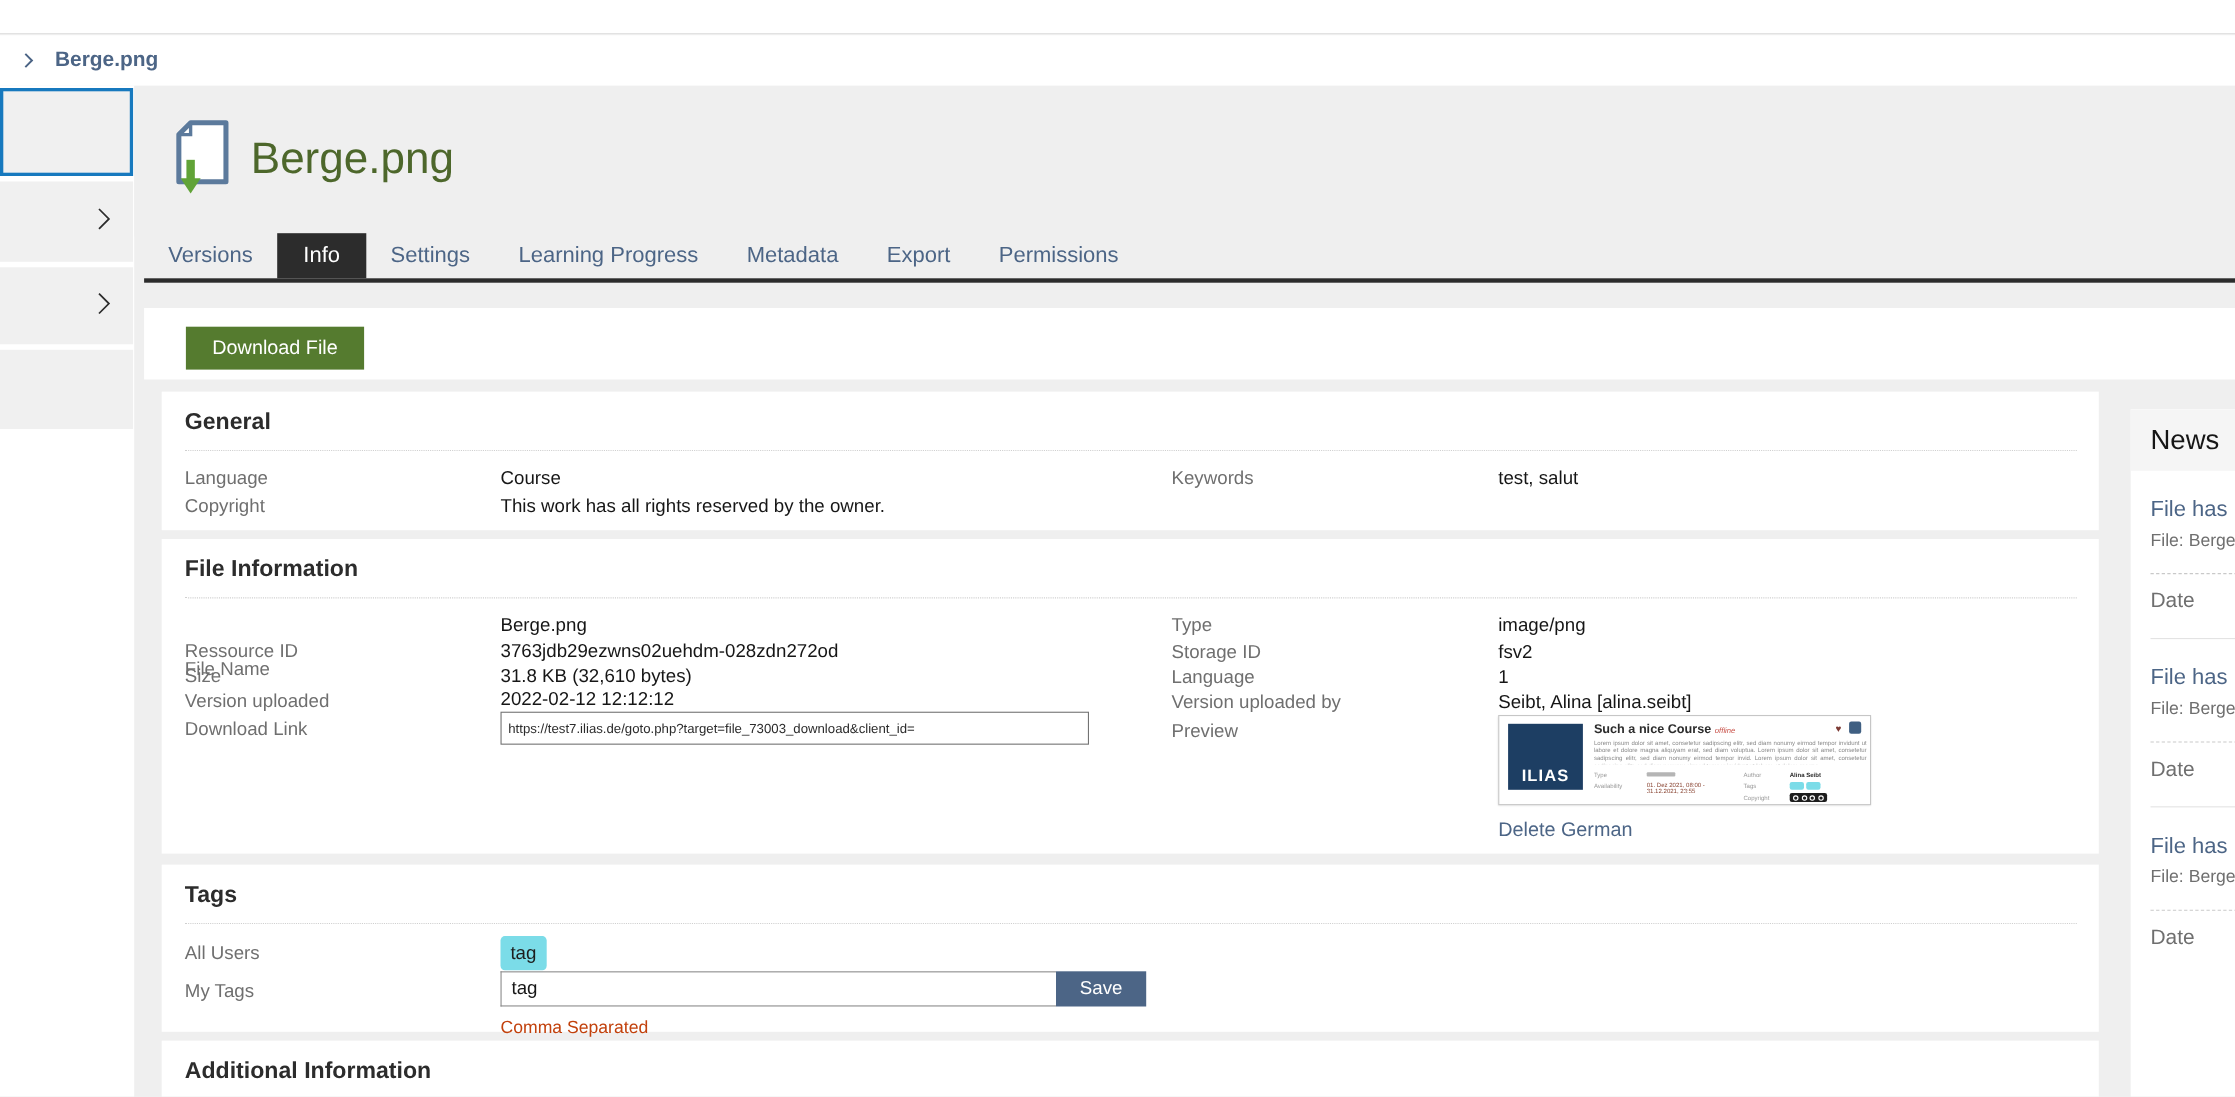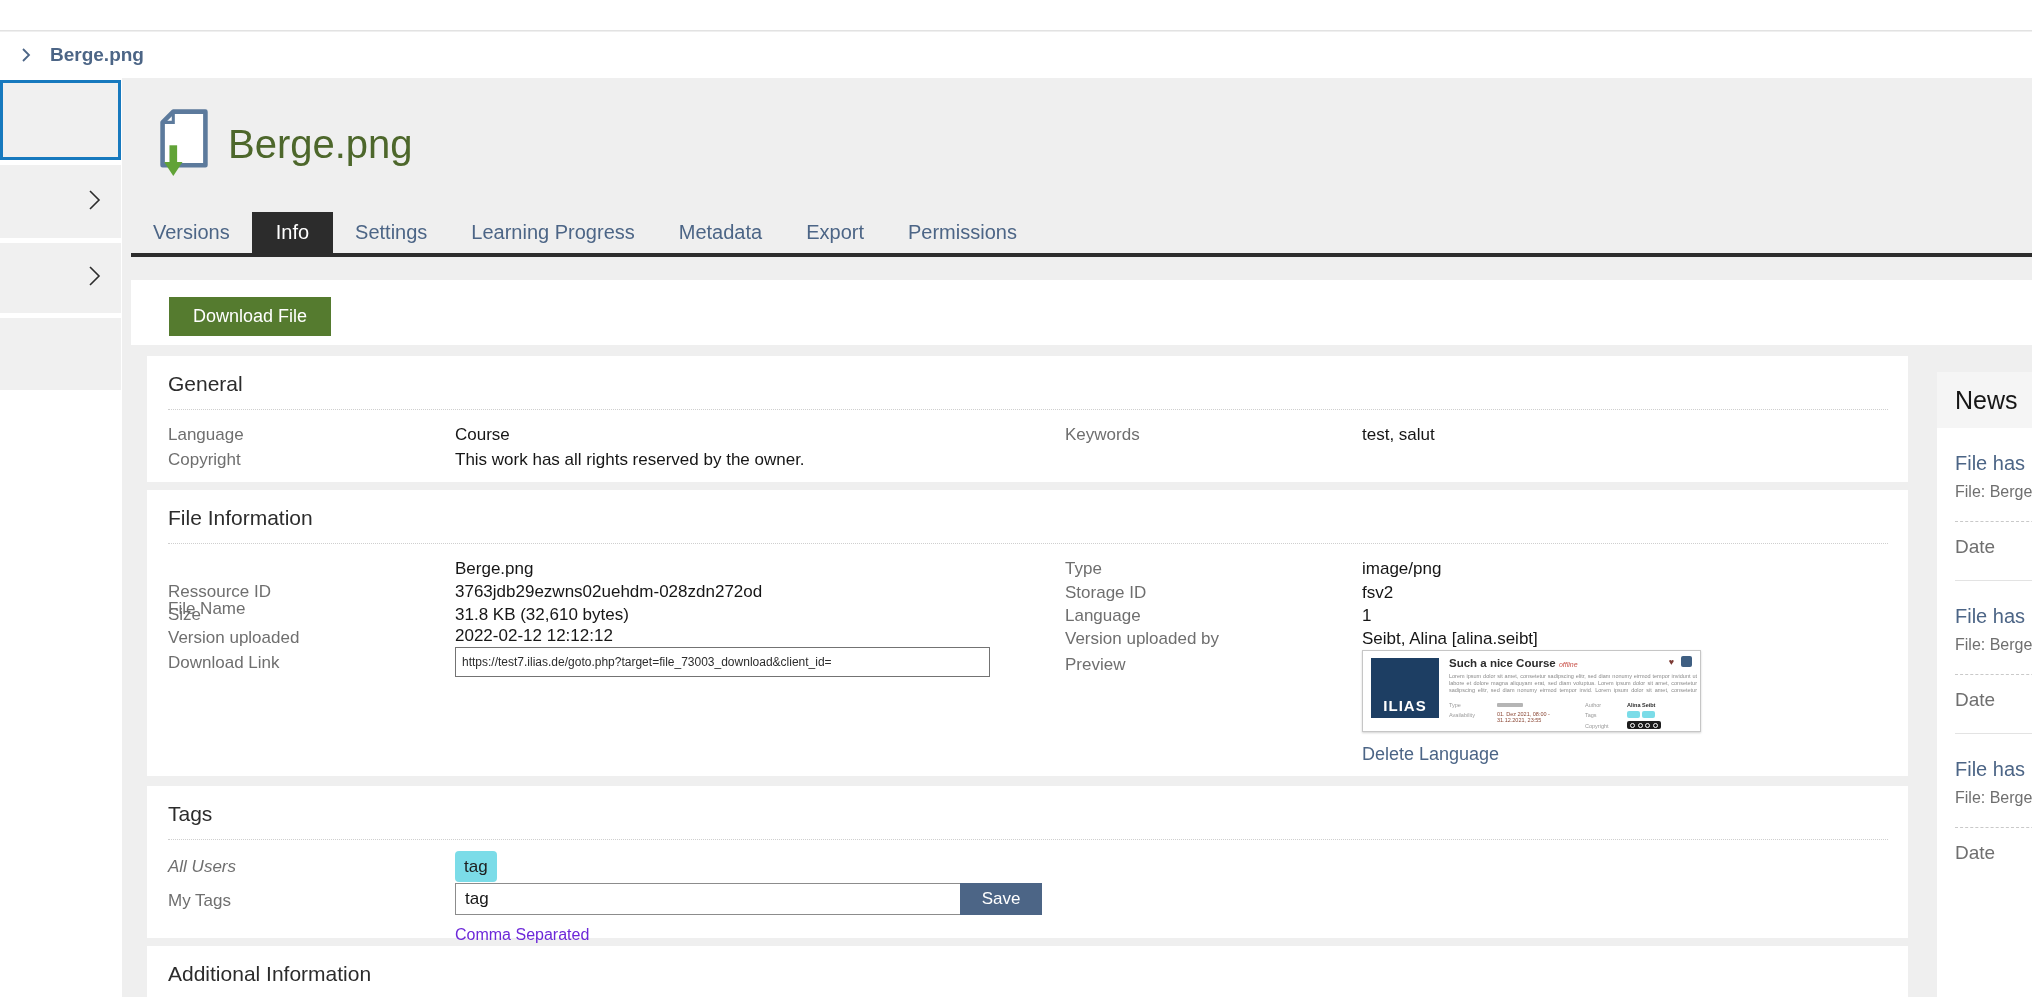--- a/index.html
+++ b/index.html
@@ -30,39 +30,39 @@
   .tab.active { background:#2c2c2c; color:#ffffff; padding:9px 24px; }
 
   
   .toolbar-strip { position:absolute; left:131px; top:280px; width:1901px; height:65px; background:#ffffff; }
   .btn-primary { position:absolute; left:38px; top:17px; height:39px; padding:0 24px; background:#557b2f; color:#ffffff;
                  font-size:18px; border:none; font-family:inherit; cursor:pointer; }
 
   
   .card { position:absolute; left:147px; width:1761px; background:#ffffff; }
   .card-pad { padding:16px 20px 0 21px; }
-  .card h2 { font-size:21px; font-weight:normal; color:#2c2c2c; padding-bottom:13px; border-bottom:1px dotted #cfcfcf; }
+  .card h2 { font-size:21px; font-weight:bold; color:#2c2c2c; padding-bottom:13px; border-bottom:1px dotted #cfcfcf; }
   .rows { position:relative; padding:12px 0 0 0; }
   .frow { position:absolute; font-size:17px; line-height:25px; white-space:nowrap; }
   .flabel { color:#6f6f6f; }
   .fvalue { color:#161616; }
   .lcol-label { left:0; }   .lcol-value { left:287px; }
   .rcol-label { left:897px; } .rcol-value { left:1194px; }
 
   .dl-input { width:535px; height:30px; border:1px solid #737373; font-size:12px; color:#2c2c2c; padding:0 6px;
               font-family:inherit; background:#ffffff; }
 
   .link { color:#4c6586; text-decoration:none; font-size:18px; cursor:pointer; }
 
   
   .tag-chip { display:inline-block; background:#7bdce8; color:#1d1d1d; font-size:17px; padding:3px 9px; border-radius:4px; cursor:pointer; }
   .mytags-wrap { display:flex; }
   .mytags-input { width:505px; height:32px; border:1px solid #8c8c8c; border-right:none; font-size:17px; padding:0 9px; font-family:inherit; color:#161616; }
   .btn-save { height:32px; width:82px; background:#4c6586; color:#ffffff; border:none; font-size:17px; font-family:inherit; cursor:pointer; }
-  .hint { font-size:16px; color:#6d28d9; margin-top:6px; }
+  .hint { font-size:16px; color:#c2410c; margin-top:6px; }
 
   
   .preview-thumb { position:absolute; left:1194px; top:0px; width:339px; height:82px; background:#ffffff;
                    border:1px solid #c6c6c6; box-shadow:0 1px 2px rgba(0,0,0,.18); overflow:hidden; cursor:default; }
   .pt-logo { position:absolute; left:8px; top:7px; width:68px; height:60px; background:#1d3e63; color:#ffffff;
              font-weight:bold; font-size:15px; display:flex; align-items:flex-end; justify-content:center; padding-bottom:4px; letter-spacing:1px; }
   .pt-title { position:absolute; left:86px; top:6px; font-size:11.5px; font-weight:bold; color:#2c2c2c; }
   .pt-offline { font-size:7px; color:#c9534b; font-weight:normal; font-style:italic; }
   .pt-heart { position:absolute; right:26px; top:6px; color:#7c3a34; font-size:9px; }
   .pt-btn { position:absolute; right:8px; top:5px; width:11px; height:11px; background:#3f5f82; border-radius:2px; }
@@ -212,30 +212,30 @@
                 <i></i>
                 <i></i>
                 <i></i>
                 <i></i>
               </span>
             <br>
             
           </span>
         </div>
       </div>
-      <a class="link frow" style="left:1194px; top:198px;">Delete Language</a>
+      <a class="link frow" style="left:1194px; top:198px;">Delete German</a>
     </div>
   </div>
 </div>
 
 <div class="card" style="top:786px; height:152px;">
   <div class="card-pad">
     <h2>Tags</h2>
     <div class="rows" style="height:106px;">
-      <span class="frow flabel lcol-label" style="top:14px;font-style:italic;">All Users</span>
+      <span class="frow flabel lcol-label" style="top:14px;">All Users</span>
       <span class="frow lcol-value" style="top:11px;">
         <span class="tag-chip">tag</span>
       </span>
       <span class="frow flabel lcol-label" style="top:48px;">My Tags</span>
       <div class="frow lcol-value mytags-wrap" style="top:43px;">
         <input class="mytags-input" type="text" value="tag" style="">
         <button class="btn-save">Save</button>
       </div>
       <span class="frow lcol-value hint" style="top:76px;">Comma Separated</span>
     </div>

